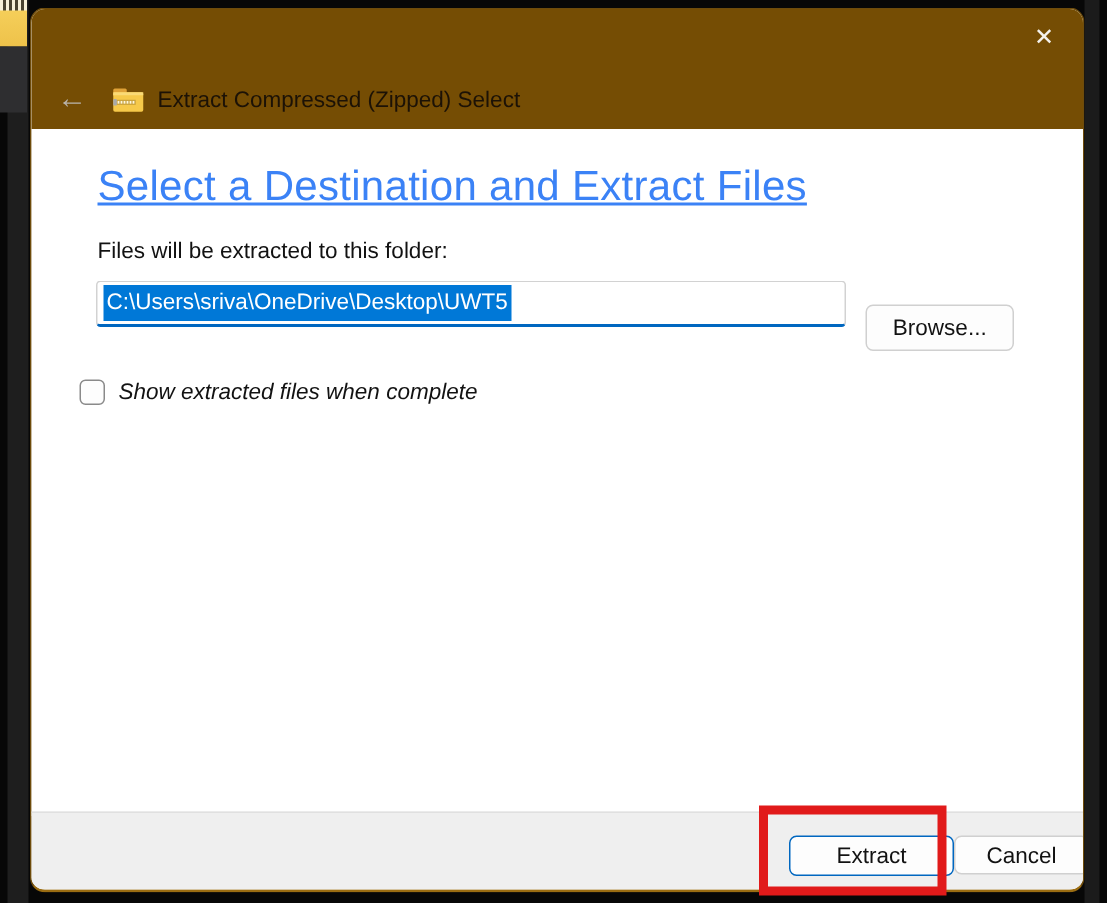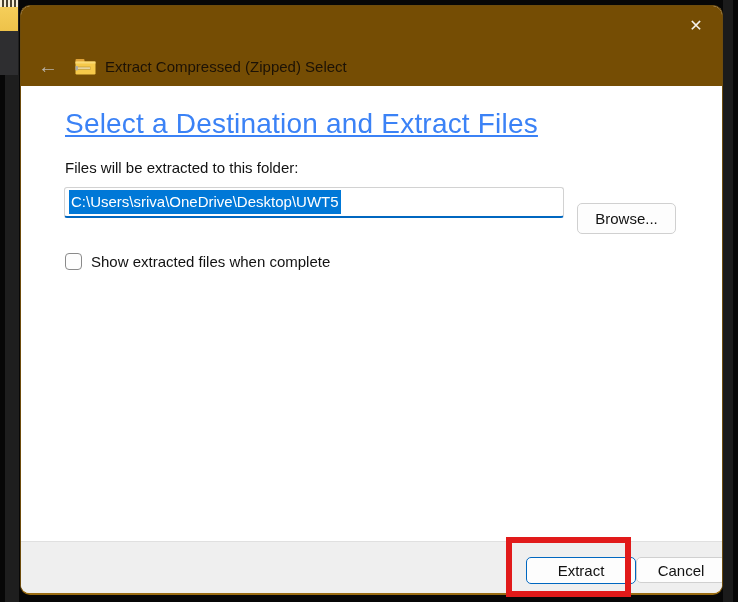--- a/index.html
+++ b/index.html
@@ -94,22 +94,22 @@
     background: #0078d7; color: #ffffff;
     font-size: 15px; padding: 3px 2px 4px 2px; white-space: nowrap;
   }
   .browse-button {
     position: absolute; left: 556px; top: 179px; width: 99px; height: 31px;
     background: #fdfdfd; border: 1px solid #d0d0d0; border-radius: 5px;
     font-size: 15px; color: #1a1a1a;
     display: flex; align-items: center; justify-content: center; margin-top: 18px;
   }
   .checkbox-row {
-    position: absolute; left: 44px; top: 247px;
-    display: flex; align-items: center;
+    position: absolute; left: 32px; top: 247px;
+    display: flex; align-items: center; font-style: italic;
   }
   .checkbox-box {
     width: 17px; height: 17px; background: #fdfdfd;
     border: 1px solid #8a8a8a; border-radius: 4px;
     flex: 0 0 auto;
   }
   .checkbox-label { margin-left: 9px; font-size: 15px; color: #121212; }
 
   .footer {
     position: absolute; left: 0; bottom: 0; width: 100%; height: 52px;

